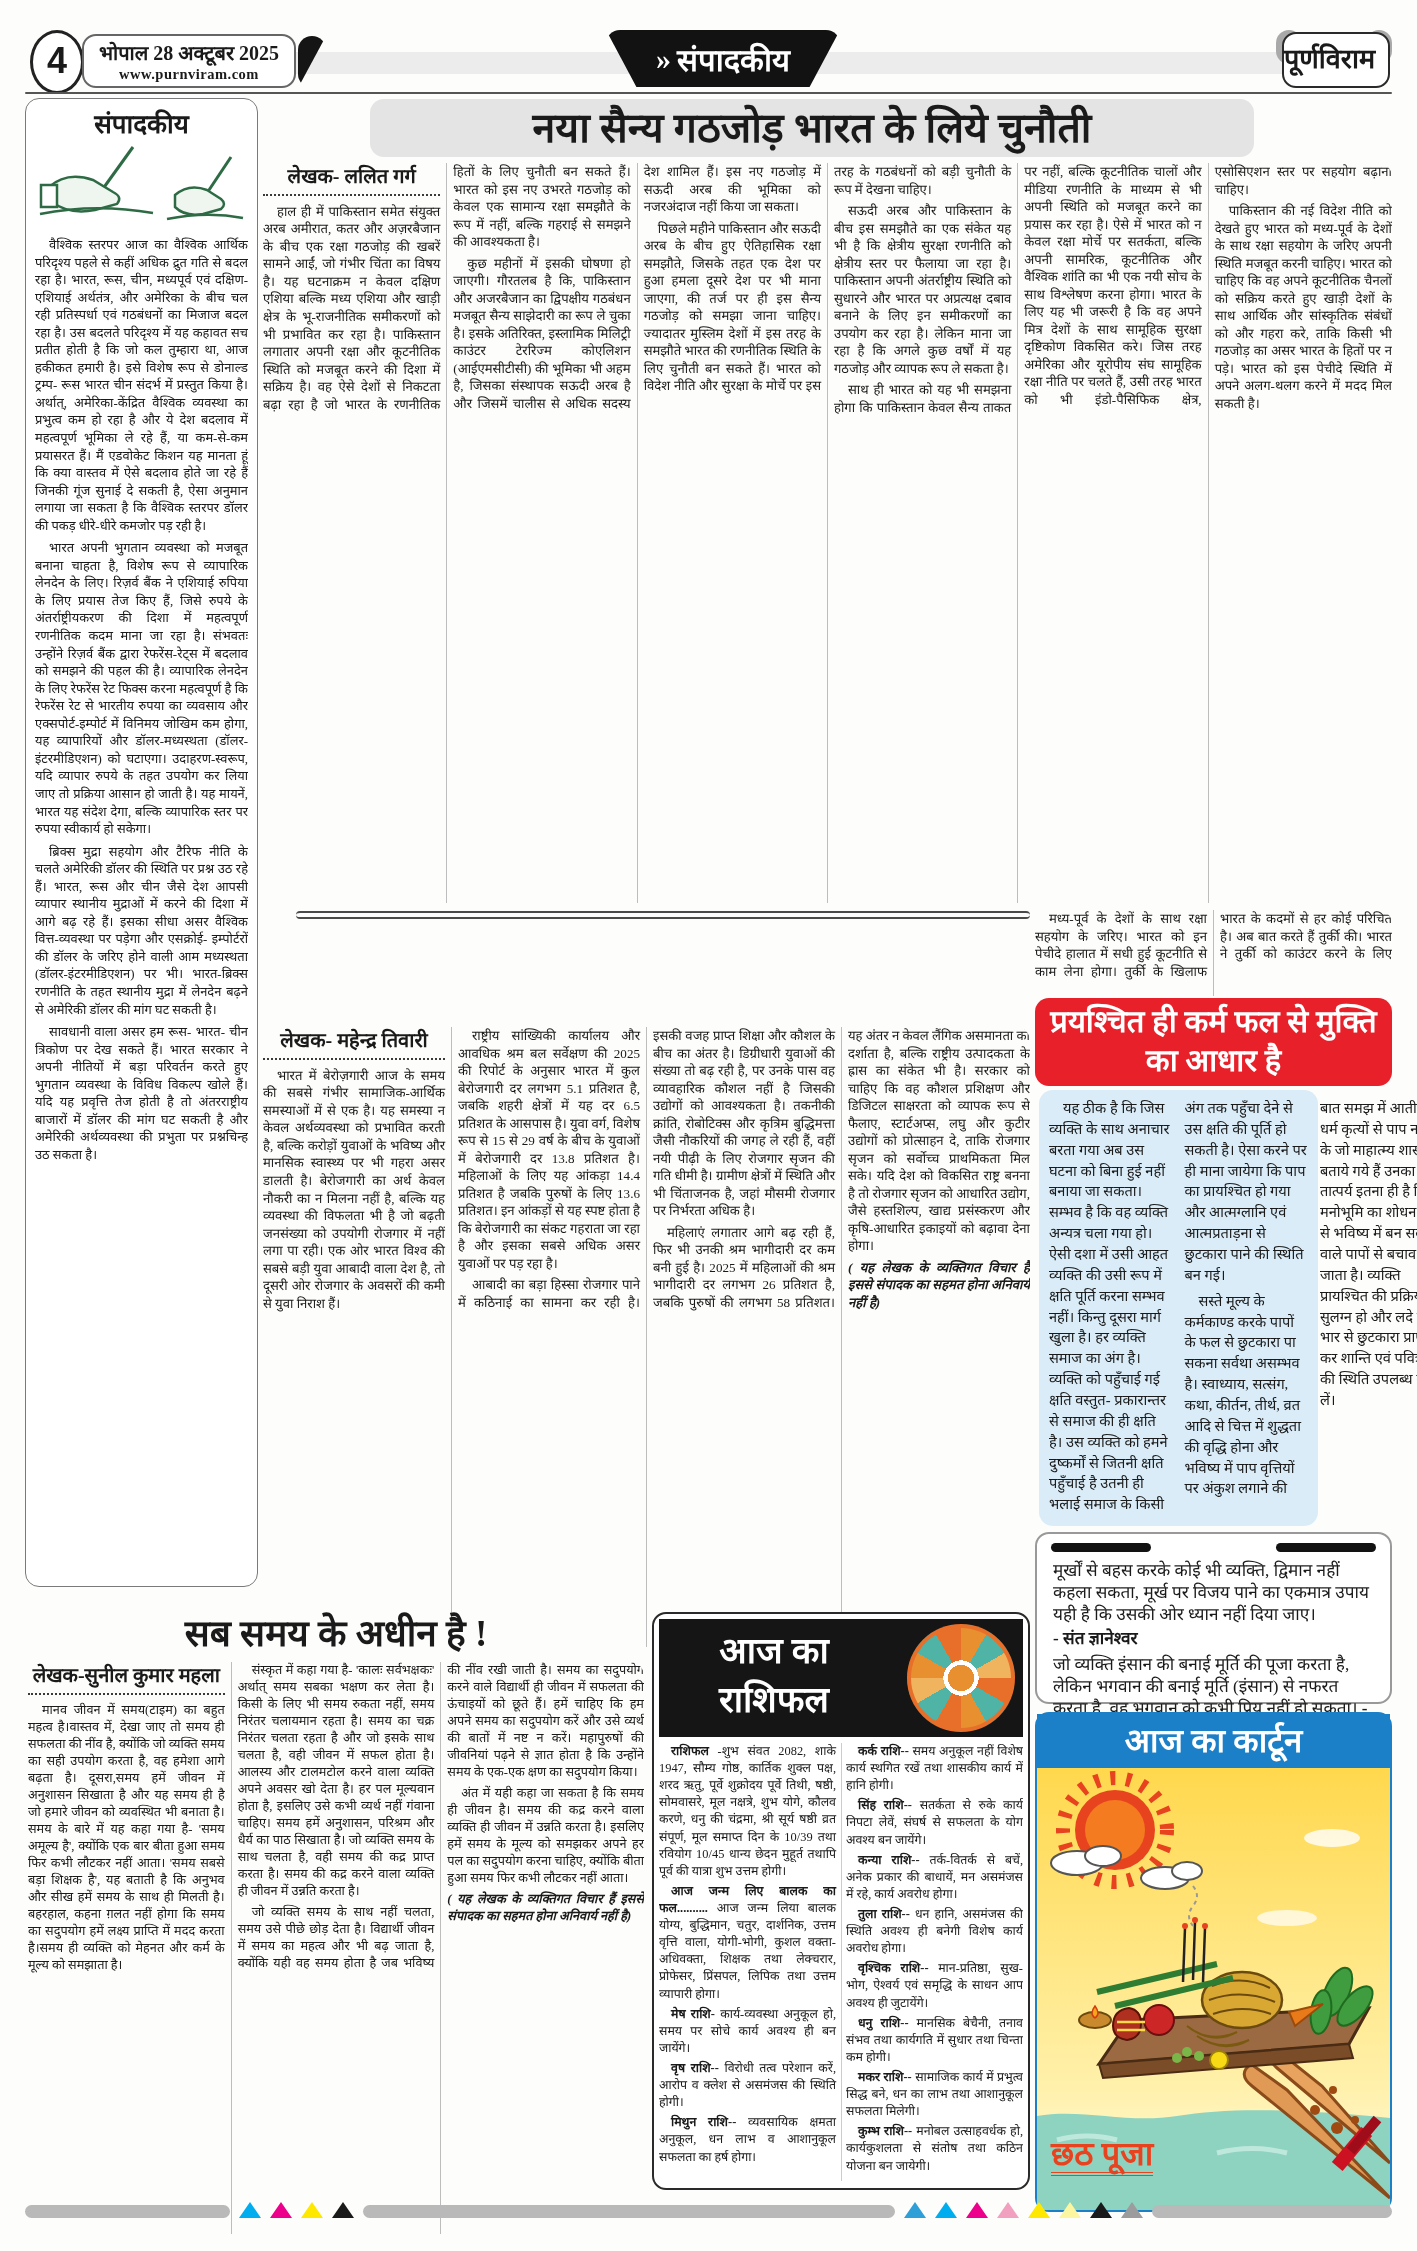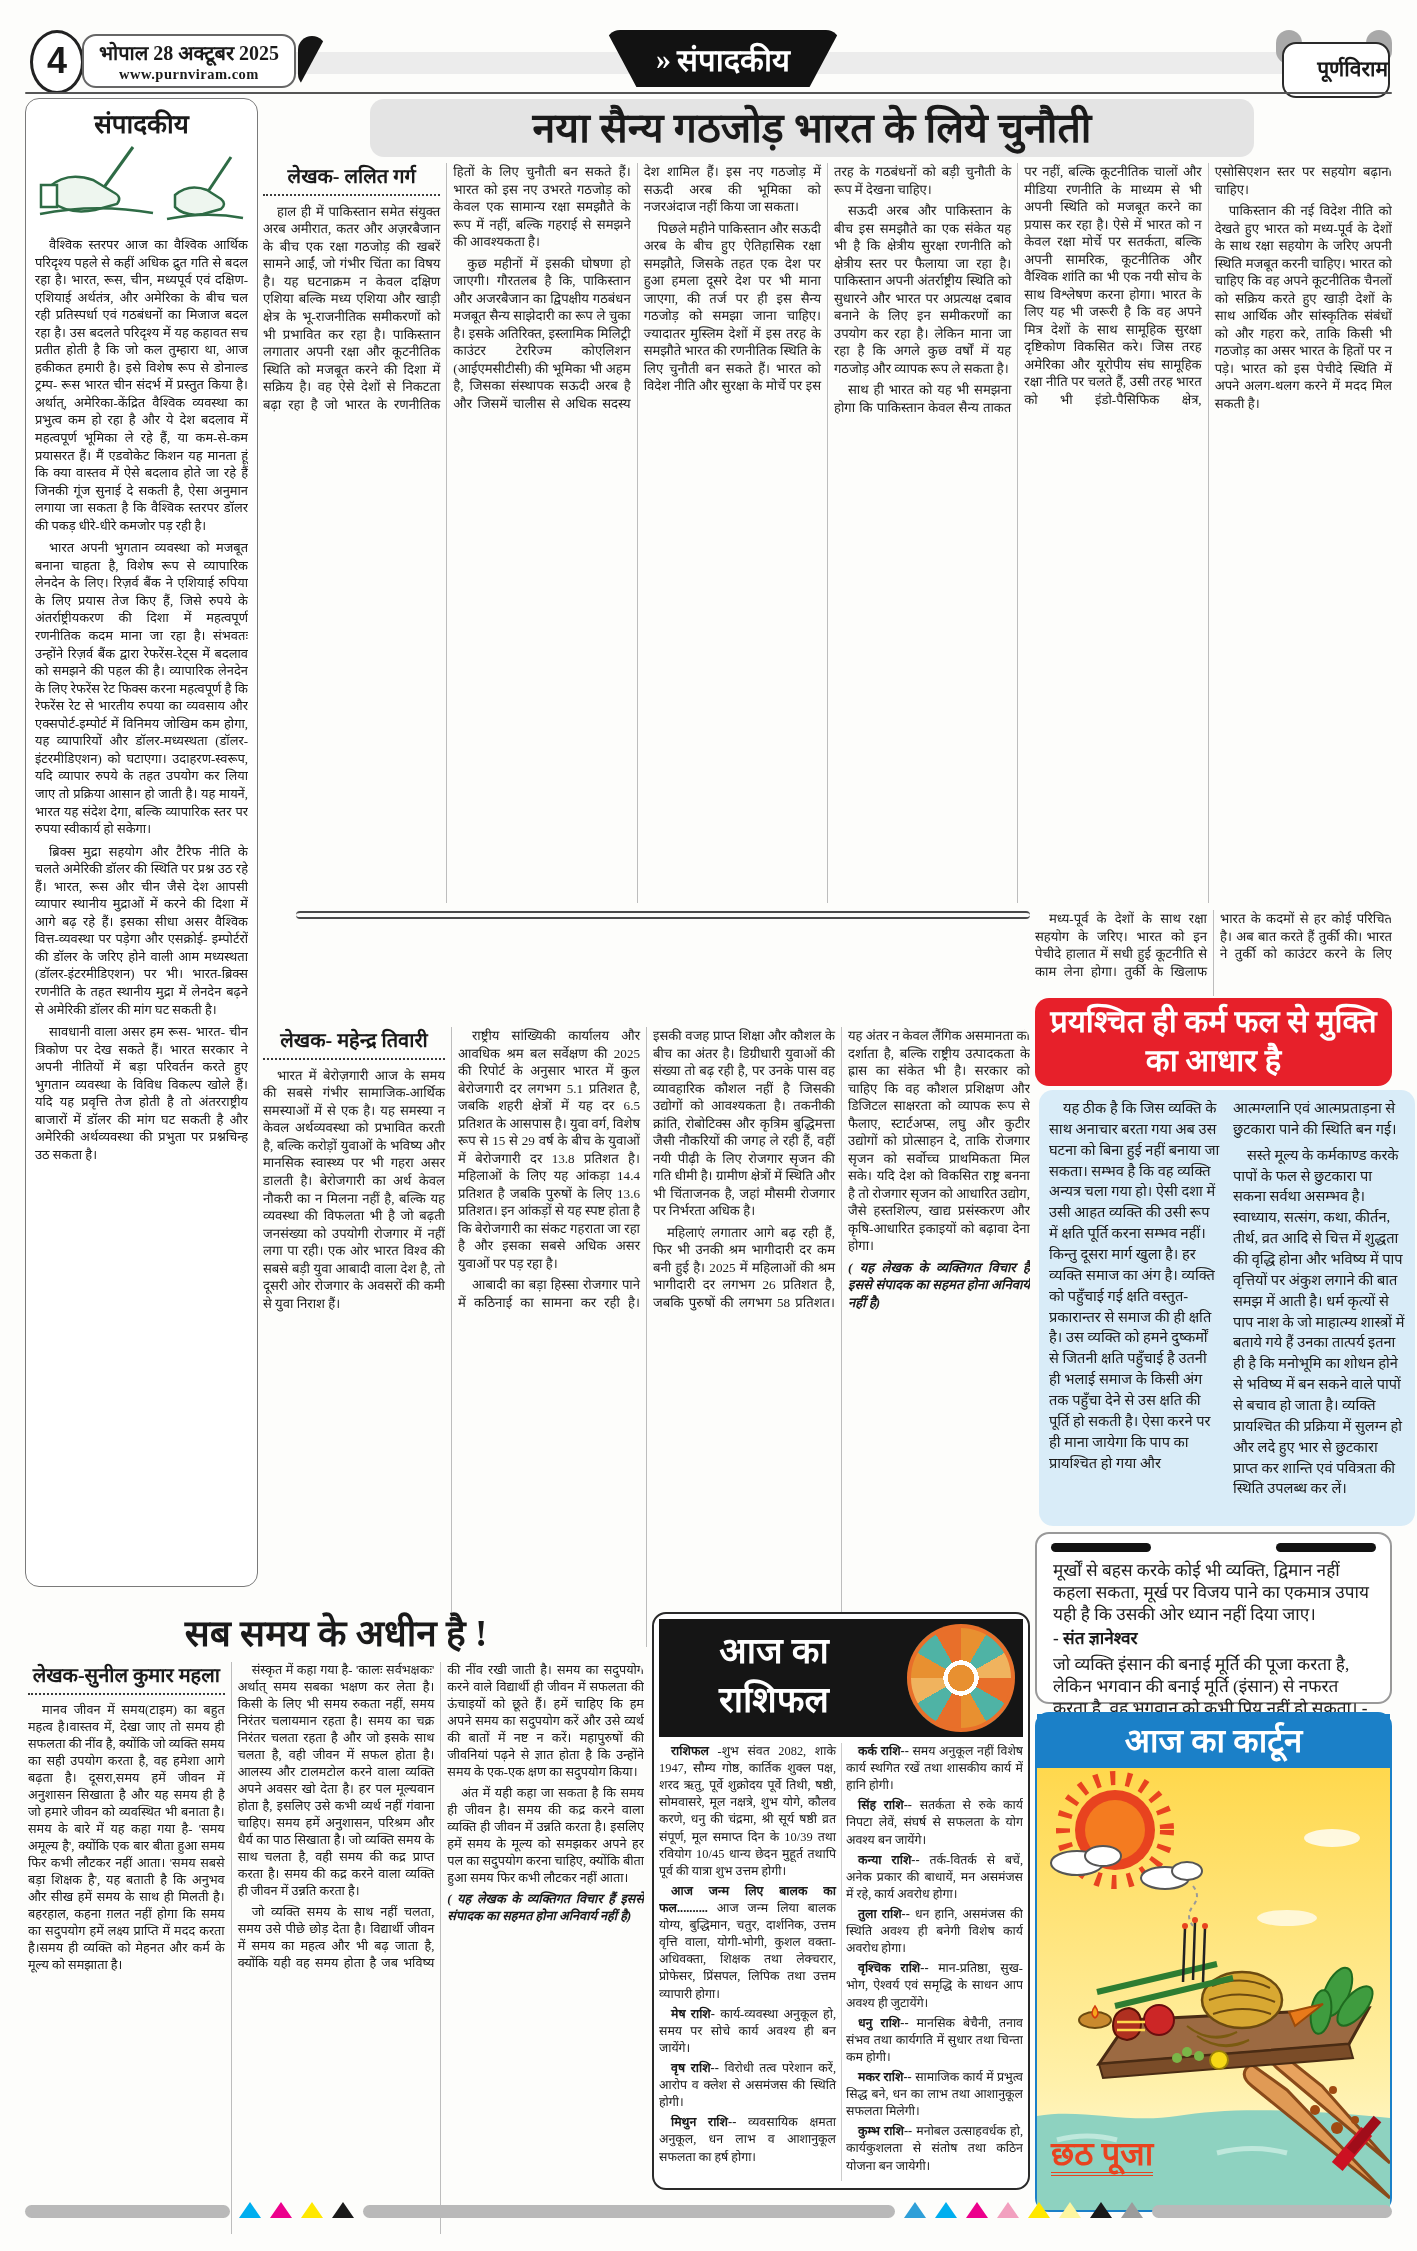--- a/index.html
+++ b/index.html
@@ -15,22 +15,22 @@
            text-align:center;padding-top:3px;box-sizing:border-box;}
   .datebox .d1{font-size:20px;font-weight:bold;}
   .datebox .d2{font-size:14.5px;font-weight:bold;letter-spacing:.5px;}
   .wedge{left:298px;top:36px;width:0;height:0;border-top:52px solid #151515;border-right:28px solid transparent;}
   .secbanner{left:606px;top:30px;width:234px;height:57px;background:#121212;color:#fff;
              clip-path:polygon(0 0,100% 0,87% 100%,13% 100%);display:flex;align-items:center;
              justify-content:center;gap:6px;font-size:31px;font-weight:bold;}
   .secbanner .chev{font-size:30px;line-height:1;}
   .mast-gray1{left:1276px;top:30px;width:26px;height:34px;background:#a9a9a9;}
   .mast-gray2{left:1366px;top:30px;width:26px;height:34px;background:#a9a9a9;}
-  .masthead{left:1282px;top:42px;width:104px;height:52px;border:2.5px solid #2a2a2a;background:#fff;
-            font-size:21px;font-weight:bold;text-align:right;line-height:50px;}
+  .masthead{left:1282px;top:32px;width:104px;height:52px;border:2.5px solid #2a2a2a;background:#fff;
+            font-size:27px;font-weight:bold;text-align:left;line-height:50px;}
   .hrule{left:25px;top:92px;width:1367px;height:0;border-top:2px solid #555;}
   
   .cols{column-gap:13px;column-rule:1px solid #bdbdbd;text-align:justify;
         font-size:13.1px;line-height:1.34;overflow:hidden;}
   .cols p{margin:0 0 4px 0;text-indent:14px;}
   .byline{font-size:20px;font-weight:bold;text-align:center;text-indent:0 !important;margin-bottom:2px !important;}
   .dots{border-bottom:2.5px dotted #3a3a3a;margin:0 0 7px 0 !important;height:2px;text-indent:0 !important;}
   .disc{font-weight:bold;text-indent:0 !important;font-style:italic;}
   
   .edbox{left:25px;top:98px;width:233px;height:1489px;border:1.5px solid #7a7a7a;background:#fff;
@@ -45,21 +45,21 @@
   .lead-cols{left:263px;top:163px;width:1129px;height:740px;column-count:6;}
   .lead-cont{left:1035px;top:910px;width:357px;height:86px;column-count:2;}
   .dblrule{left:296px;top:911px;width:734px;height:4px;border-top:2px solid #4a4a4a;border-bottom:2px solid #4a4a4a;}
   
   .unemp-head{left:263px;top:923px;width:767px;font-size:38px;font-weight:bold;text-align:center;margin:0;}
   .unemp-cols{left:263px;top:983px;width:767px;height:620px;column-count:4;margin-top:44px;}
   
   .redbox{left:1035px;top:998px;width:357px;height:88px;background:#e7202a;color:#fff;display:flex;
           align-items:center;justify-content:center;text-align:center;font-size:31px;font-weight:bold;line-height:1.25;
           padding:0 14px;box-sizing:border-box;}
-  .penance{left:1039px;top:1090px;width:376px;height:436px;background:#d9ecf8;box-sizing:border-box;
+  .penance{left:1039px;top:1090px;width:279px;height:436px;background:#d9ecf8;box-sizing:border-box;
            padding:8px 10px;column-count:2;column-gap:12px;font-size:14.6px;line-height:1.43;}
   .quotebox{left:1035px;top:1532px;width:357px;height:172px;border:2px solid #999;background:#fff;
             box-sizing:border-box;padding:26px 16px 8px;font-size:17.2px;line-height:1.28;}
   .qbar-l{left:1051px;top:1543px;width:100px;height:9px;background:#121212;}
   .qbar-r{left:1276px;top:1543px;width:100px;height:9px;background:#121212;}
   .qauthor{font-weight:bold;}
   
   .cartoon{left:1035px;top:1712px;width:357px;height:500px;border:2px solid #1b80c8;box-sizing:border-box;background:#fff;}
   .c-head{height:54px;background:#1b80c8;color:#fff;font-size:33px;font-weight:bold;text-align:center;line-height:54px;}
   .c-art{position:relative;width:100%;height:442px;overflow:hidden;}

